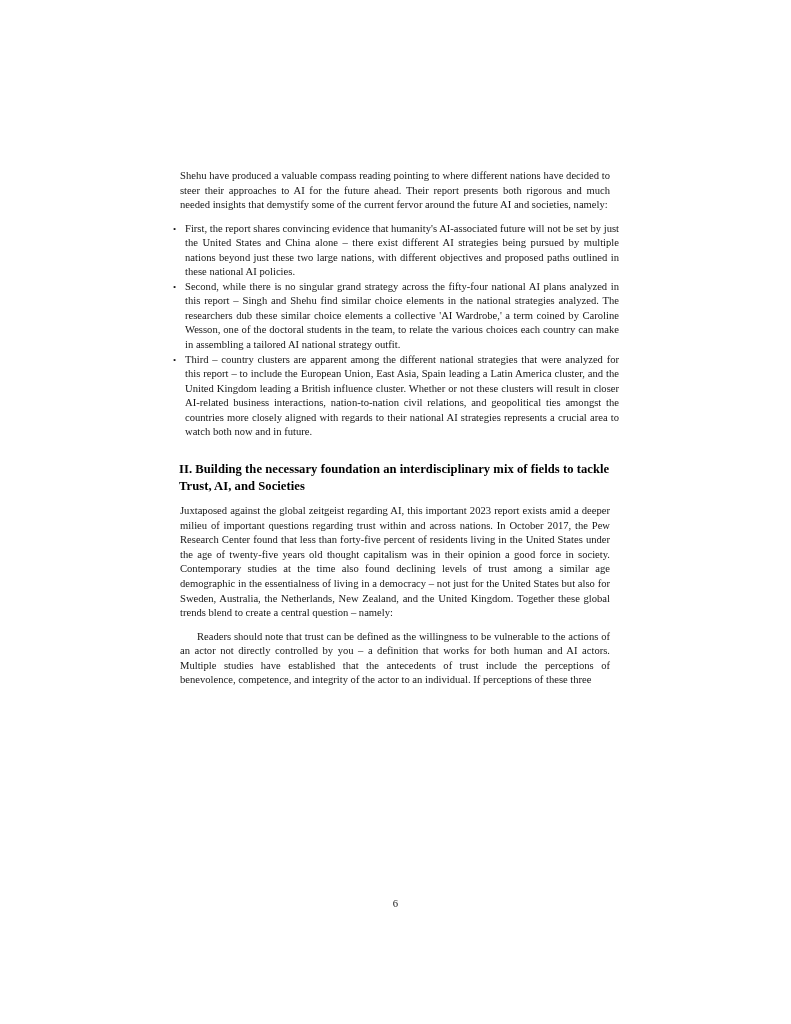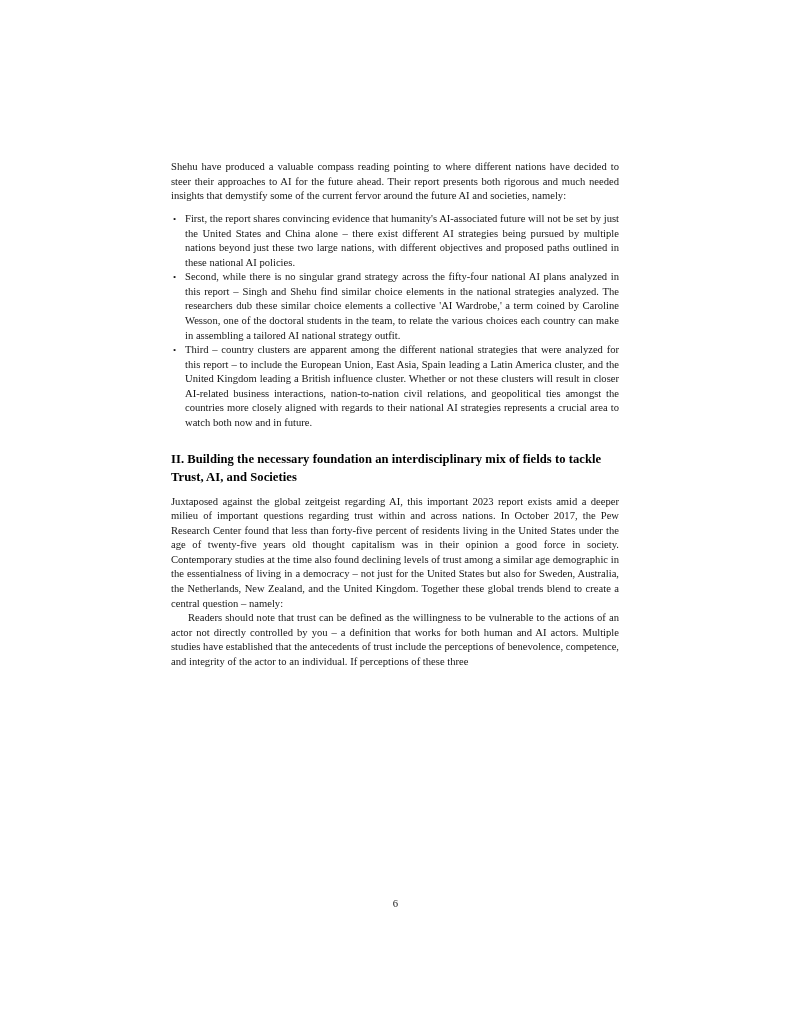--- a/index.html
+++ b/index.html
@@ -27,21 +27,21 @@
     position: absolute;
     left: 171px;
     top: 160px;
     width: 448px;
   }
   .para {
     font-size: 10.6px;
     line-height: 14.55px;
     text-align: justify;
     text-justify: inter-word;
-    margin: 0;
+    margin: 9px;
     hyphens: none;
     color: #151515;
   }
   .para.indent {
     text-indent: 17px;
   }
   ul.bullets {
     list-style: none;
     margin: 8.5px 0 0 0;
     padding: 0;
@@ -61,21 +61,21 @@
     top: 0;
     font-size: 9px;
     line-height: 14.55px;
     color: #151515;
   }
   h2.section-heading {
     font-size: 12.6px;
     line-height: 17.2px;
     font-weight: bold;
     text-align: left;
-    margin: 21px 0 9px 0;
+    margin: 21px 0 9px 8px;
     color: #000000;
     letter-spacing: 0.05px;
   }
   .page-number {
     position: absolute;
     left: 0;
     top: 897px;
     width: 791px;
     text-align: center;
     font-size: 10.6px;

